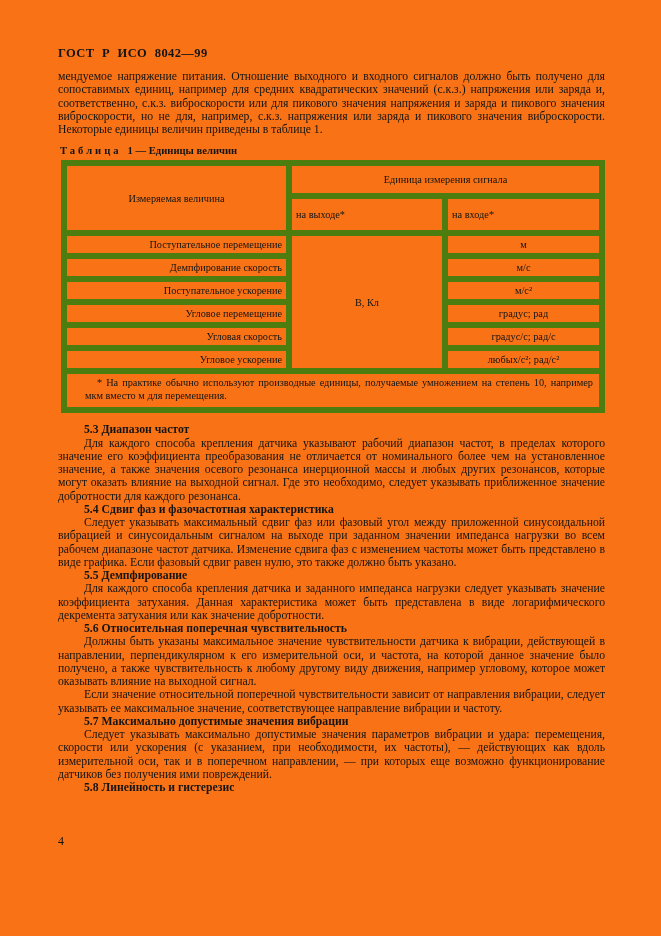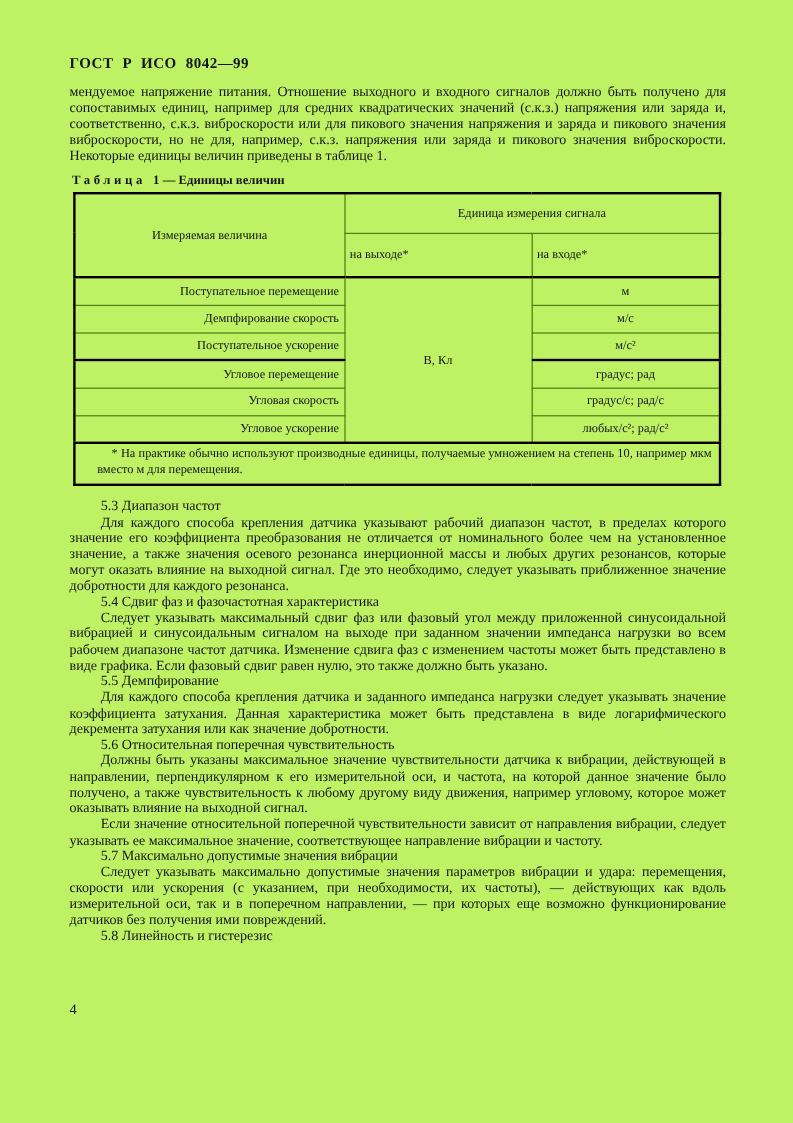--- a/index.html
+++ b/index.html
@@ -6,61 +6,61 @@
   html, body { margin: 0; padding: 0; }
   body {
     width: 661px; height: 936px;
     background: #f6f6f4;
     font-family: "Liberation Serif", "DejaVu Serif", serif;
     color: #141414;
   }
   .page {
     position: relative;
     width: 661px; height: 936px;
-    background: #bef264;
+    background: #f97316;
     overflow: hidden;
   }
   .running-header {
     position: absolute;
     left: 58px; top: 46px;
     font-size: 12.5px; font-weight: bold;
     word-spacing: 4px; letter-spacing: 0.4px;
   }
   .content {
     position: absolute;
     left: 58px; top: 70px;
     width: 547px;
   }
   p.body {
     margin: 0;
     font-size: 11.7px;
     line-height: 13.25px;
     text-align: justify;
   }
   p.indent { text-indent: 26px; }
-  p.heading { font-weight: normal; text-align: left; }
+  p.heading { font-weight: bold; text-align: left; }
 
   .table-caption {
     margin: 9px 0 4px 2px;
     font-size: 10.6px;
     font-weight: bold;
   }
   .table-caption .spaced { letter-spacing: 3px; }
   .table-caption .rest { margin-left: 6px; }
 
   table.units {
     margin-left: 3px;
     width: 540px;
     border-collapse: collapse;
     border: 2px solid #000;
     font-size: 10.3px;
     table-layout: fixed;
   }
   table.units td {
-    border: 1px solid #4d7c0f;
+    border: 6px solid #4d7c0f;
     padding: 1px 4px;
     vertical-align: middle;
   }
   td.q-header {
     border-right: 2px solid #000;
     text-align: center;
     height: 70px;
   }
   td.unit-header { text-align: center; height: 33px; }
   td.sub-header  { height: 37px; }

